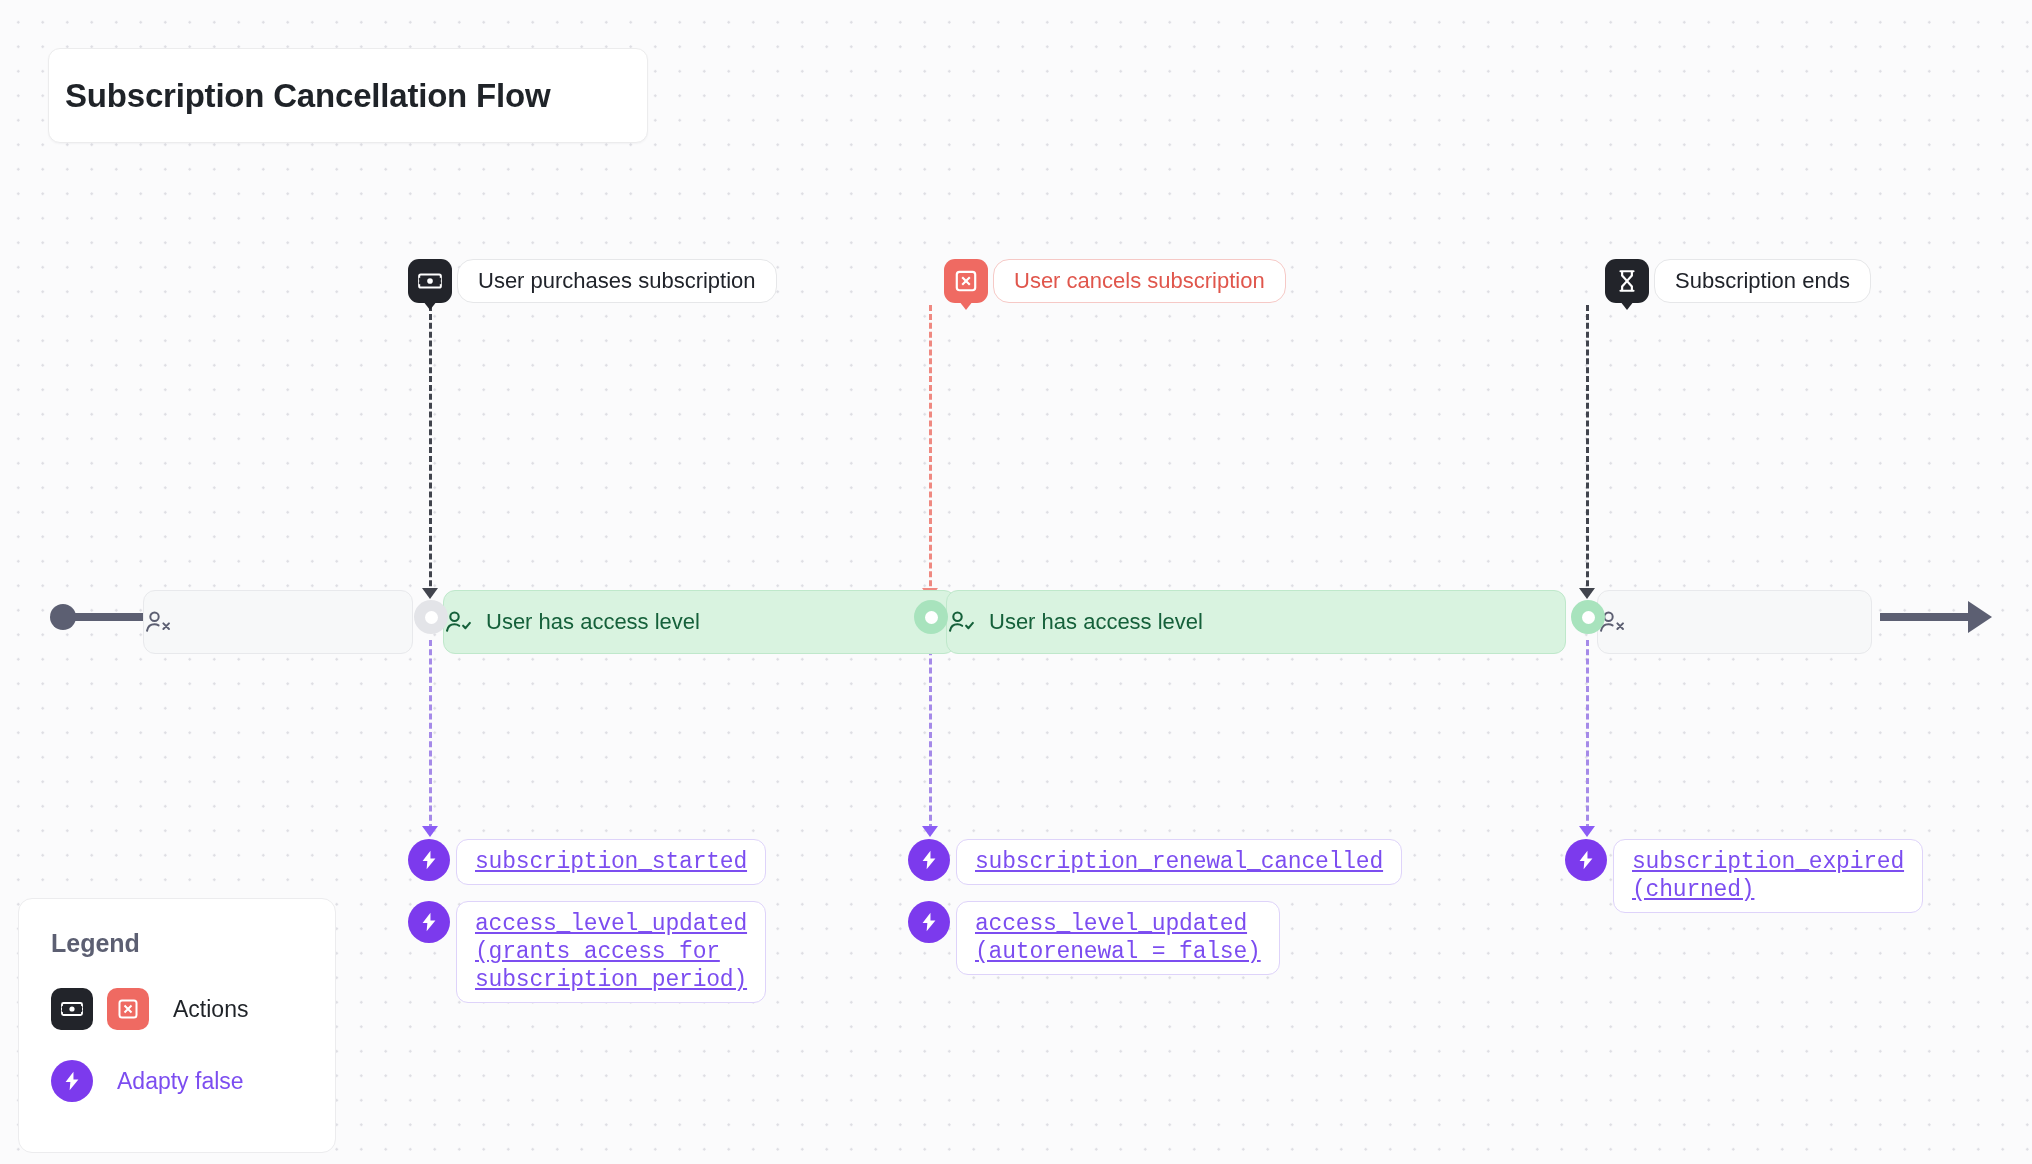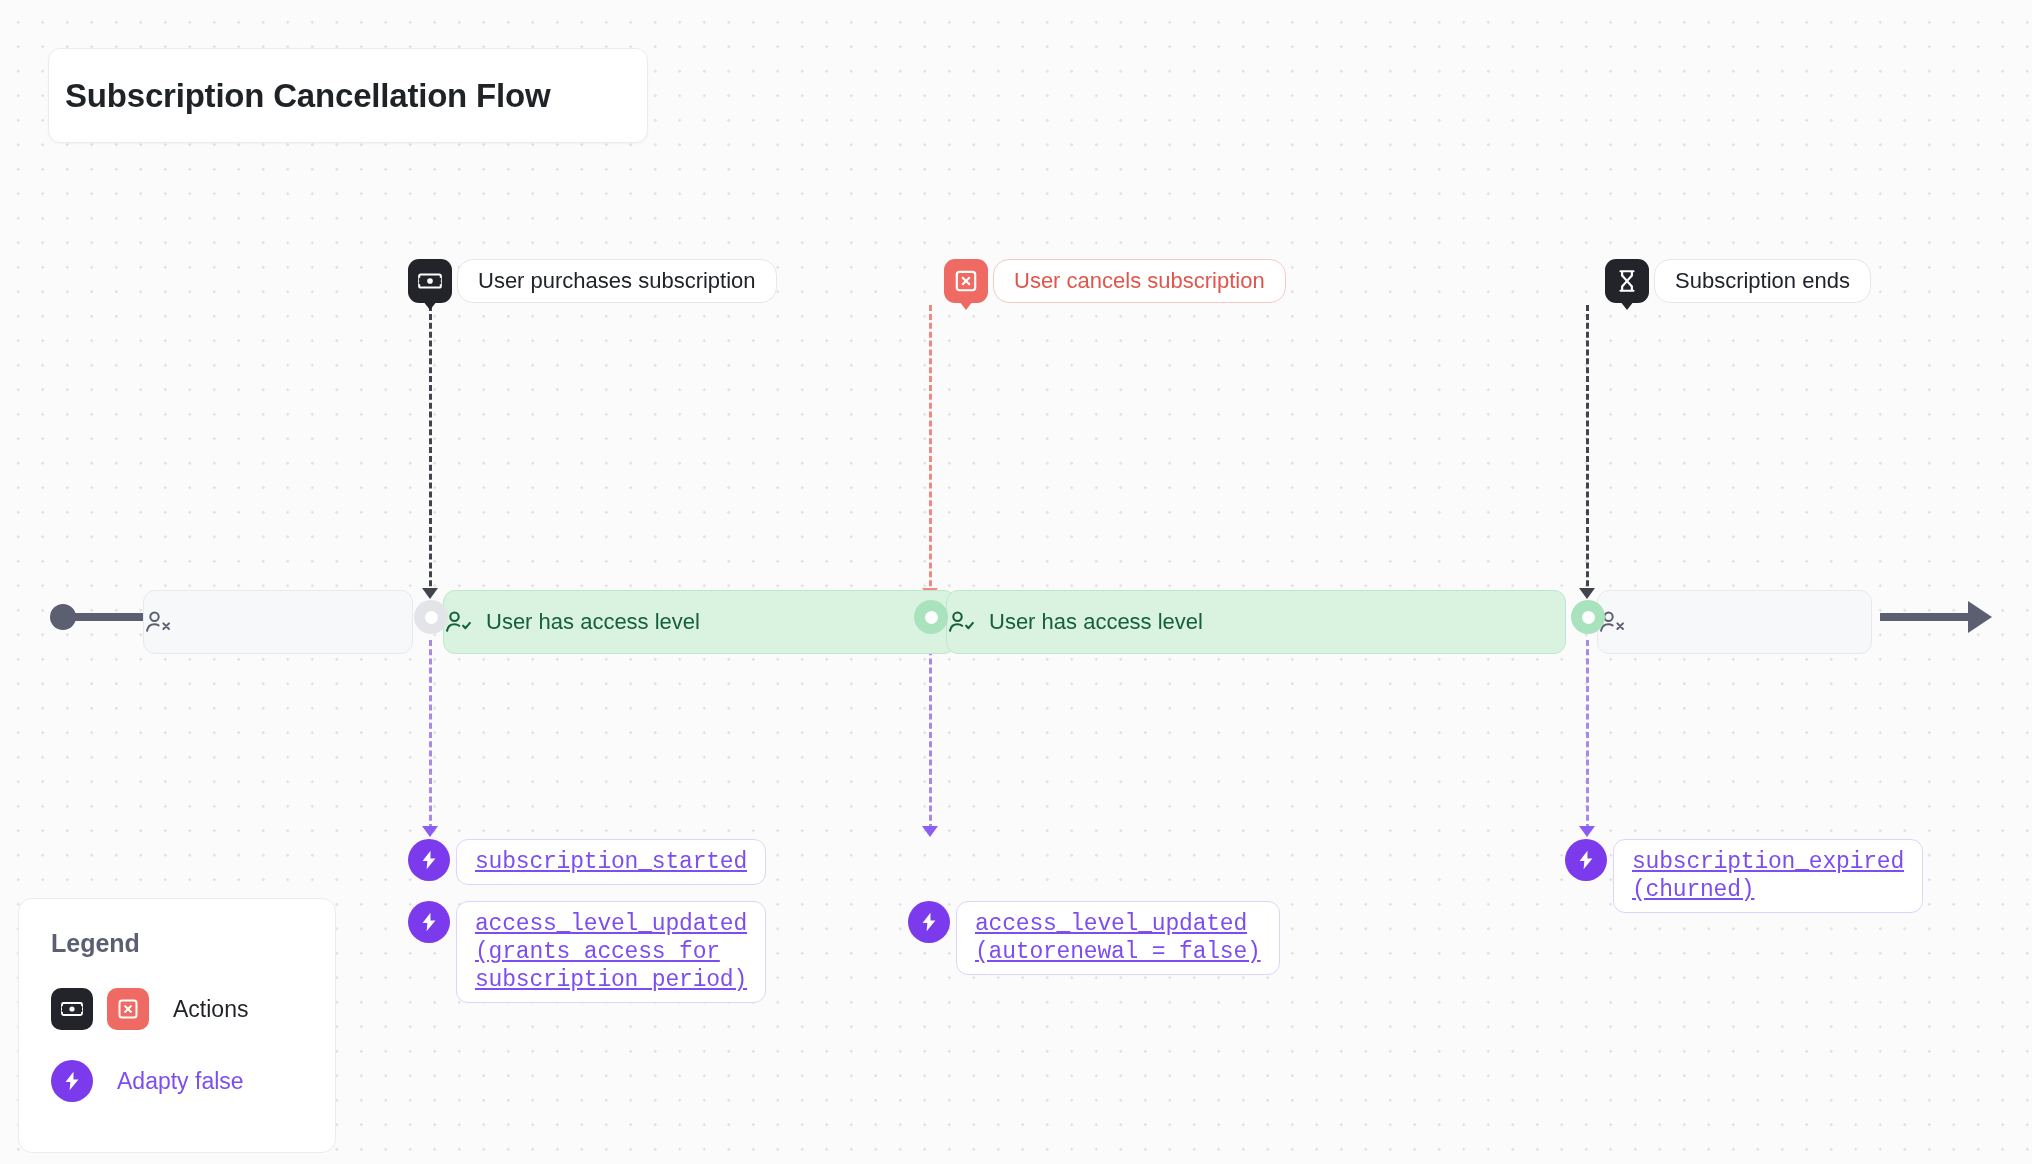--- a/index.html
+++ b/index.html
@@ -288,20 +288,28 @@
     <span class="evt-bolt">
       <svg width="22" height="22" viewBox="0 0 24 24" fill="#ffffff">
           <path d="M13.6 2 L5 13.2 h5.2 L9.4 22 L19 10.4 h-5.4 z"></path>
         </svg>
     </span>
     <span class="evt-box">access_level_updated
 (grants access for
 subscription period)</span>
   </div>
 
+  <div class="evt" style="left:908px; top:839px;">
+    <span class="evt-bolt">
+      <svg width="22" height="22" viewBox="0 0 24 24" fill="#ffffff">
+          <path d="M13.6 2 L5 13.2 h5.2 L9.4 22 L19 10.4 h-5.4 z"></path>
+        </svg>
+    </span>
+    <span class="evt-box">subscription_renewal_cancelled</span>
+  </div>
 
   <div class="evt" style="left:908px; top:901px;">
     <span class="evt-bolt">
       <svg width="22" height="22" viewBox="0 0 24 24" fill="#ffffff">
           <path d="M13.6 2 L5 13.2 h5.2 L9.4 22 L19 10.4 h-5.4 z"></path>
         </svg>
     </span>
     <span class="evt-box">access_level_updated
 (autorenewal = false)</span>
   </div>

